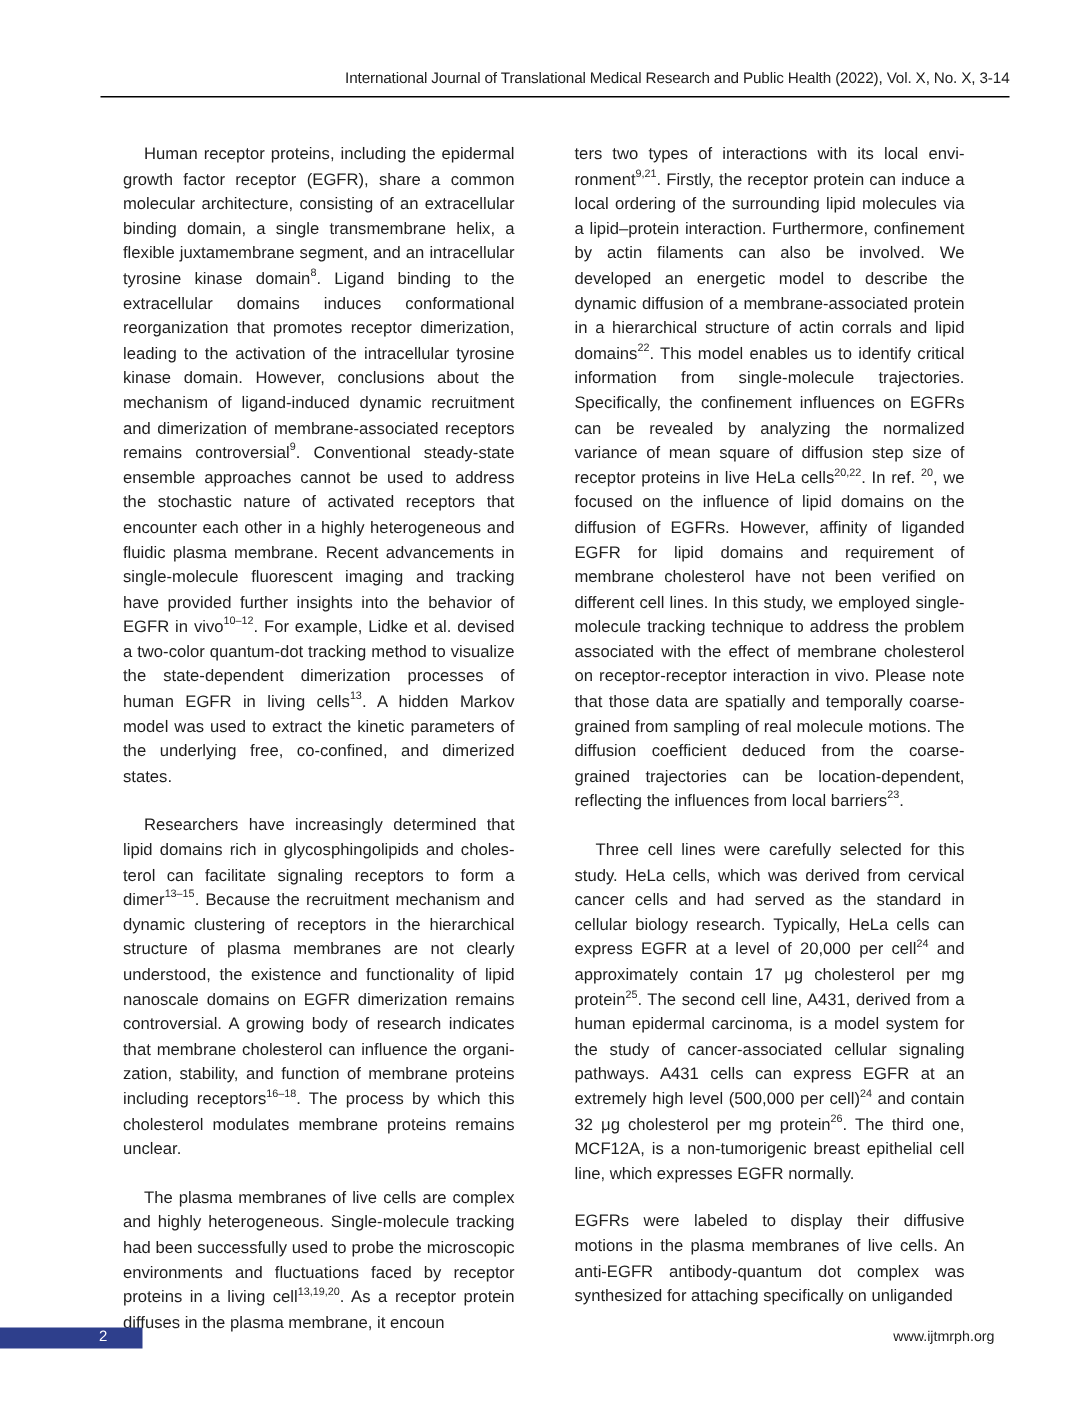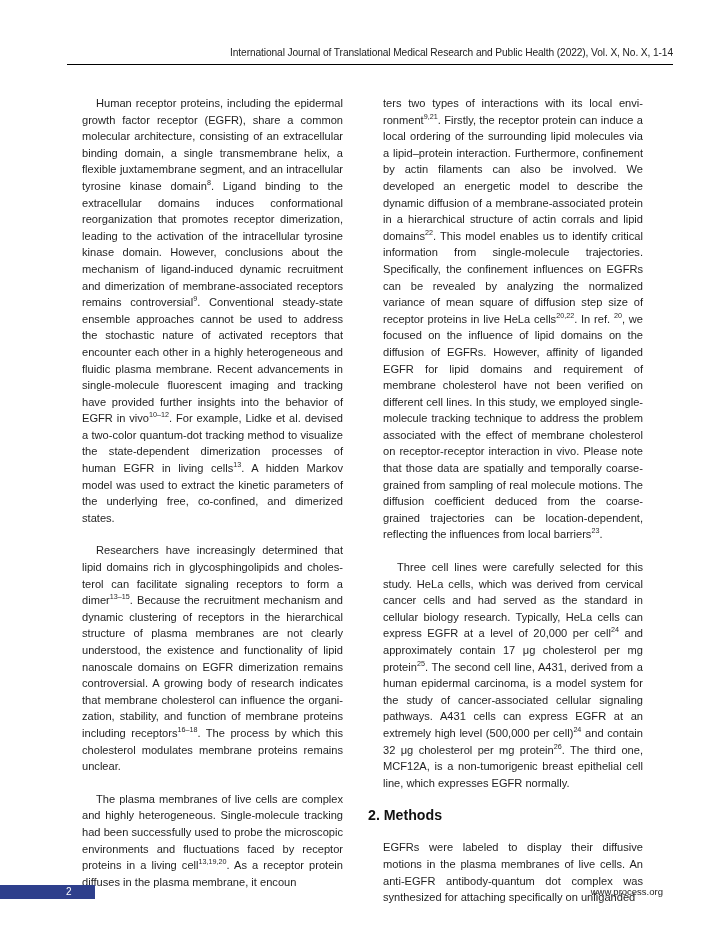--- a/index.html
+++ b/index.html
@@ -33,31 +33,30 @@
   }
   .footer-bar span { position: absolute; left: 66px; top: 0; }
   .footer-url {
     position: absolute; right: 62px; top: 885px; font-family: "Liberation Sans", sans-serif;
     font-size: 9.5px; line-height: 14px; color: #222;
   }
 </style>
 </head>
 <body>
 
-<div class="running-head">International Journal of Translational Medical Research and Public Health (2022), Vol. X, No. X, 1-14</div>
+<div class="running-head">International Journal of Translational Medical Research and Public Health (2022), Vol. X, No. X, 3-14</div>
 
 <div class="col col-left">
   <p>Human receptor proteins, including the epider­mal growth factor receptor (EGFR), share a com­mon molecular architecture, consisting of an extra­cellular binding domain, a single transmembrane helix, a flexible juxtamembrane segment, and an intracellular tyrosine kinase domain<sup>8</sup>. Ligand bind­ing to the extracellular domains induces conforma­tional reorganization that promotes receptor dimer­ization, leading to the activation of the intracellular tyrosine kinase domain. However, conclusions about the mechanism of ligand-induced dynamic recruit­ment and dimerization of membrane-associated receptors remains controversial<sup>9</sup>. Conventional steady-state ensemble approaches cannot be used to address the stochastic nature of activated receptors that encounter each other in a highly heterogeneous and fluidic plasma membrane. Recent advancements in single-molecule fluorescent imaging and tracking have provided further insights into the behavior of EGFR in vivo<sup>10–12</sup>. For example, Lidke et al. devised a two-color quantum-dot tracking method to visu­alize the state-dependent dimerization processes of human EGFR in living cells<sup>13</sup>. A hidden Markov model was used to extract the kinetic parameters of the underlying free, co-confined, and dimerized states.</p>
   <p class="gap">Researchers have increasingly determined that lipid domains rich in glycosphingolipids and choles­terol can facilitate signaling receptors to form a dimer<sup>13–15</sup>. Because the recruitment mechanism and dynamic clustering of receptors in the hierarchi­cal structure of plasma membranes are not clearly understood, the existence and functionality of lipid nanoscale domains on EGFR dimerization remains controversial. A growing body of research indicates that membrane cholesterol can influence the organi­zation, stability, and function of membrane proteins including receptors<sup>16–18</sup>. The process by which this cholesterol modulates membrane proteins remains unclear.</p>
   <p class="gap">The plasma membranes of live cells are complex and highly heterogeneous. Single-molecule tracking had been successfully used to probe the microscopic environments and fluctuations faced by receptor proteins in a living cell<sup>13,19,20</sup>. As a receptor pro­tein diffuses in the plasma membrane, it encoun­</p>
 </div>
 
 <div class="col col-right">
   <p class="noindent">ters two types of interactions with its local envi­ronment<sup>9,21</sup>. Firstly, the receptor protein can induce a local ordering of the surrounding lipid molecules via a lipid–protein interaction. Furthermore, con­finement by actin filaments can also be involved. We developed an energetic model to describe the dynamic diffusion of a membrane-associated protein in a hierarchical structure of actin corrals and lipid domains<sup>22</sup>. This model enables us to identify crit­ical information from single-molecule trajectories. Specifically, the confinement influences on EGFRs can be revealed by analyzing the normalized variance of mean square of diffusion step size of receptor proteins in live HeLa cells<sup>20,22</sup>. In ref. <sup>20</sup>, we focused on the influence of lipid domains on the diffusion of EGFRs. However, affinity of liganded EGFR for lipid domains and requirement of membrane choles­terol have not been verified on different cell lines. In this study, we employed single-molecule tracking technique to address the problem associated with the effect of membrane cholesterol on receptor-receptor interaction in vivo. Please note that those data are spatially and temporally coarse-grained from sampling of real molecule motions. The dif­fusion coefficient deduced from the coarse-grained trajectories can be location-dependent, reflecting the influences from local barriers<sup>23</sup>.</p>
   <p class="gap">Three cell lines were carefully selected for this study. HeLa cells, which was derived from cervical cancer cells and had served as the standard in cellular biology research. Typically, HeLa cells can express EGFR at a level of 20,000 per cell<sup>24</sup> and approximately contain 17 μg cholesterol per mg protein<sup>25</sup>. The second cell line, A431, derived from a human epidermal carcinoma, is a model system for the study of cancer-associated cellular signaling pathways. A431 cells can express EGFR at an extremely high level (500,000 per cell)<sup>24</sup> and contain 32 μg cholesterol per mg protein<sup>26</sup>. The third one, MCF12A, is a non-tumorigenic breast epithelial cell line, which expresses EGFR normally.</p>
-  <div class="section-head">2.  Methods</div>
   <p class="noindent">EGFRs were labeled to display their diffusive motions in the plasma membranes of live cells. An anti-EGFR antibody-quantum dot complex was synthesized for attaching specifically on unliganded</p>
 </div>
 
 <div class="footer-bar">
   <span>2</span>
 </div>
-<div class="footer-url">www.process.org</div>
+<div class="footer-url">www.ijtmrph.org</div>
 
 </body></html>

